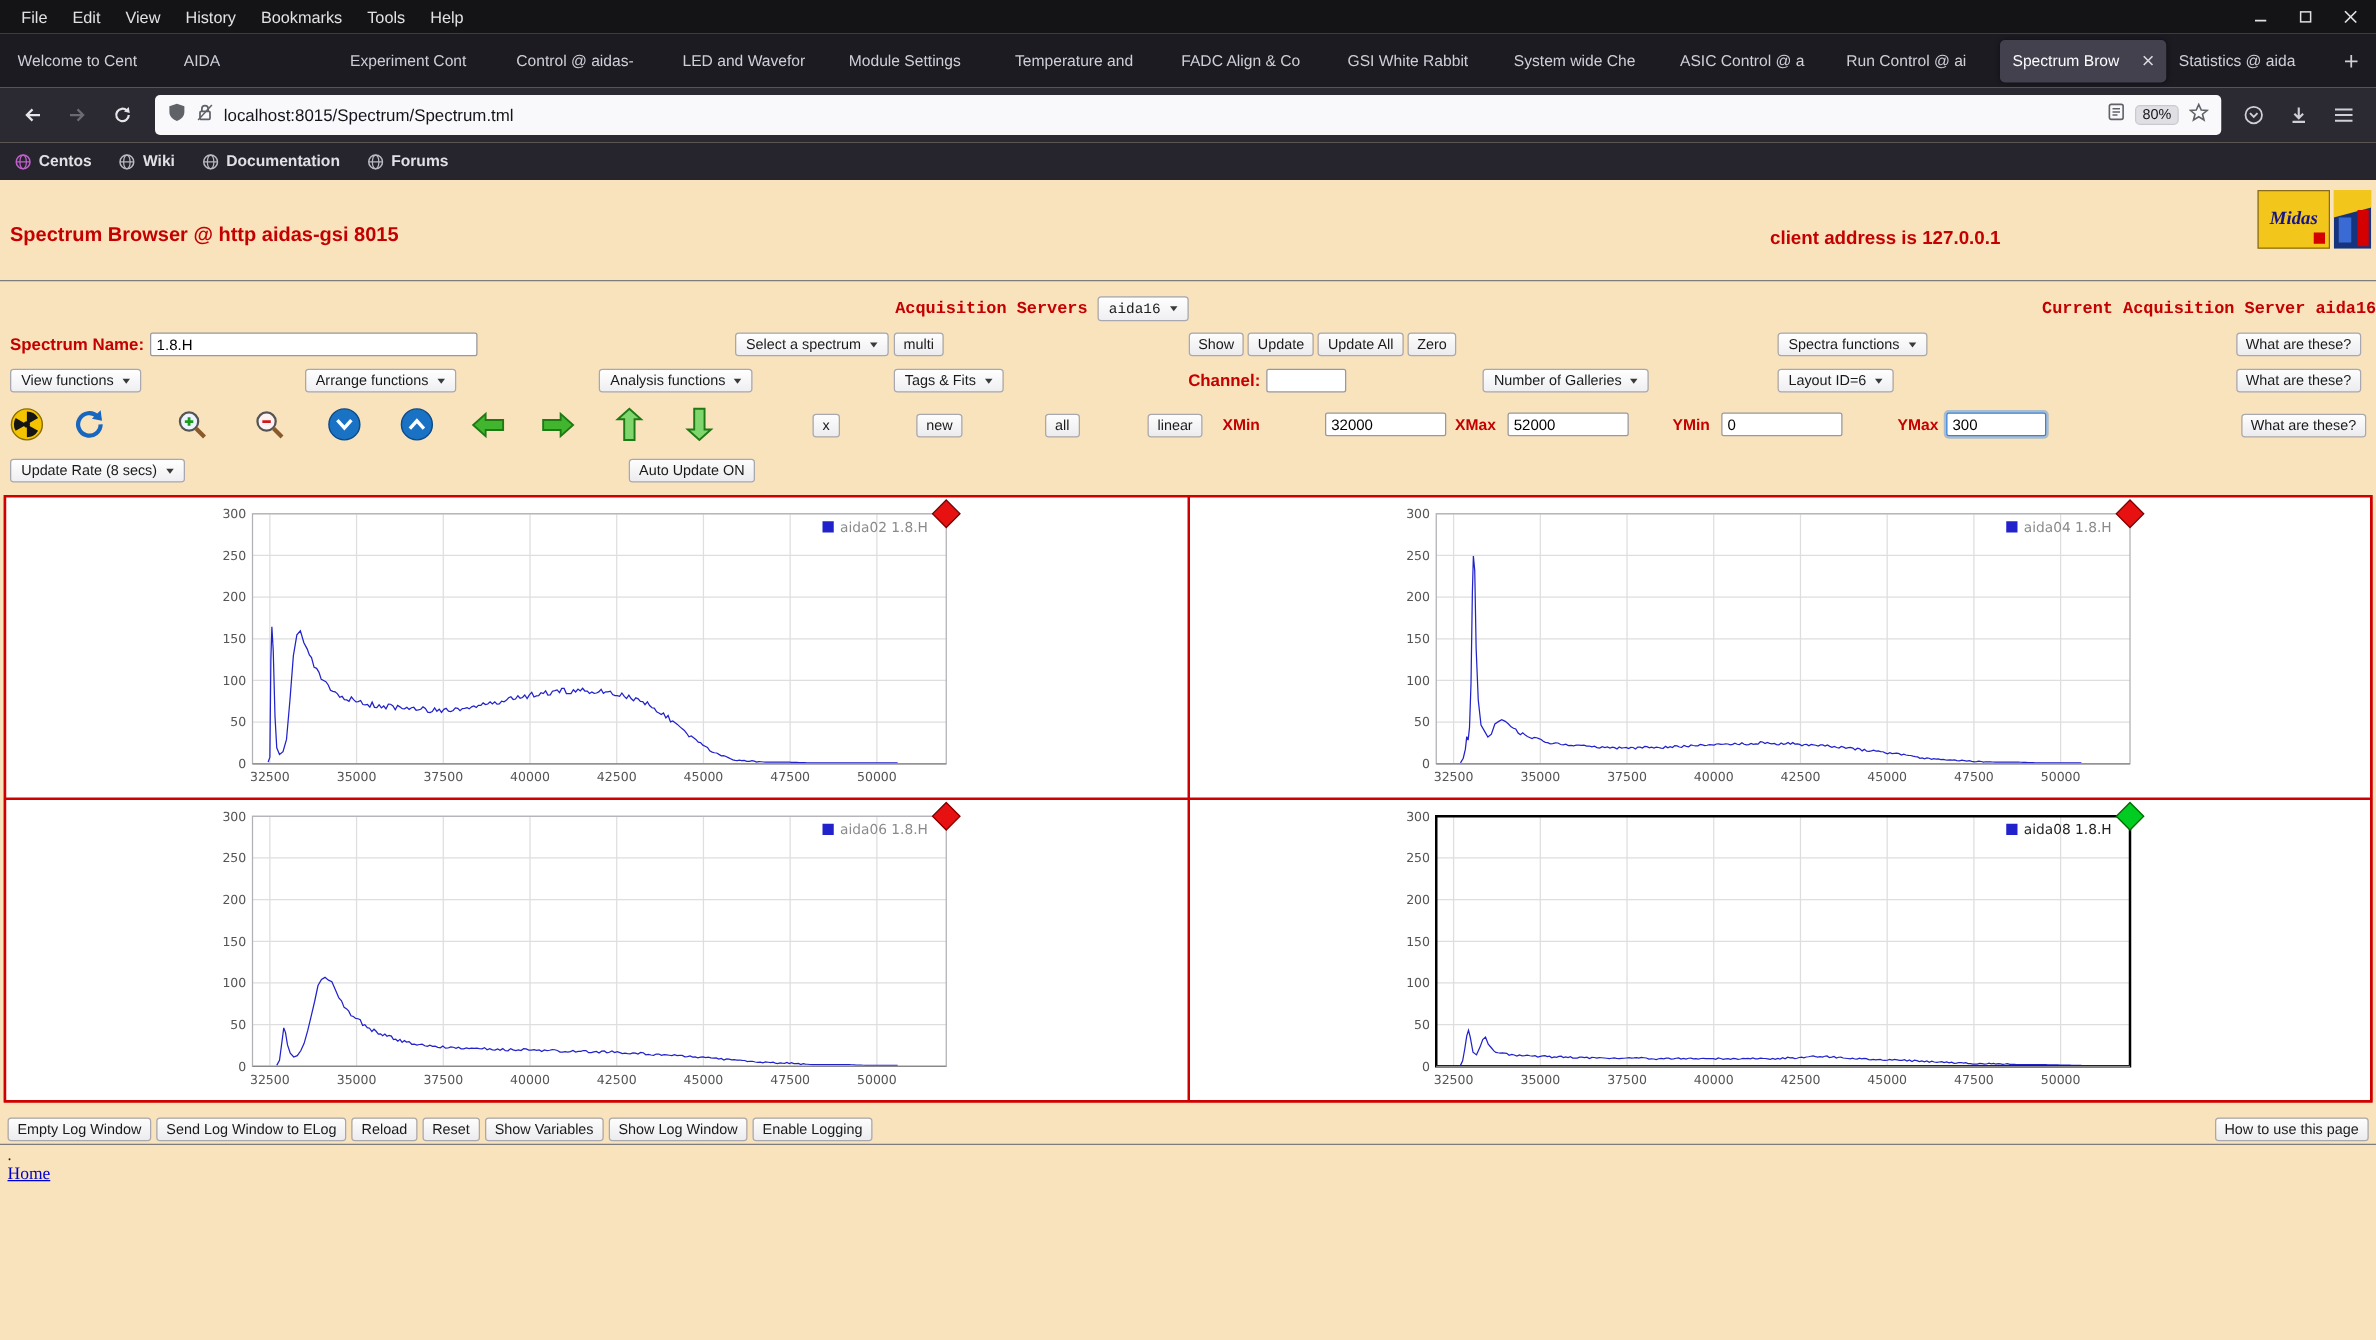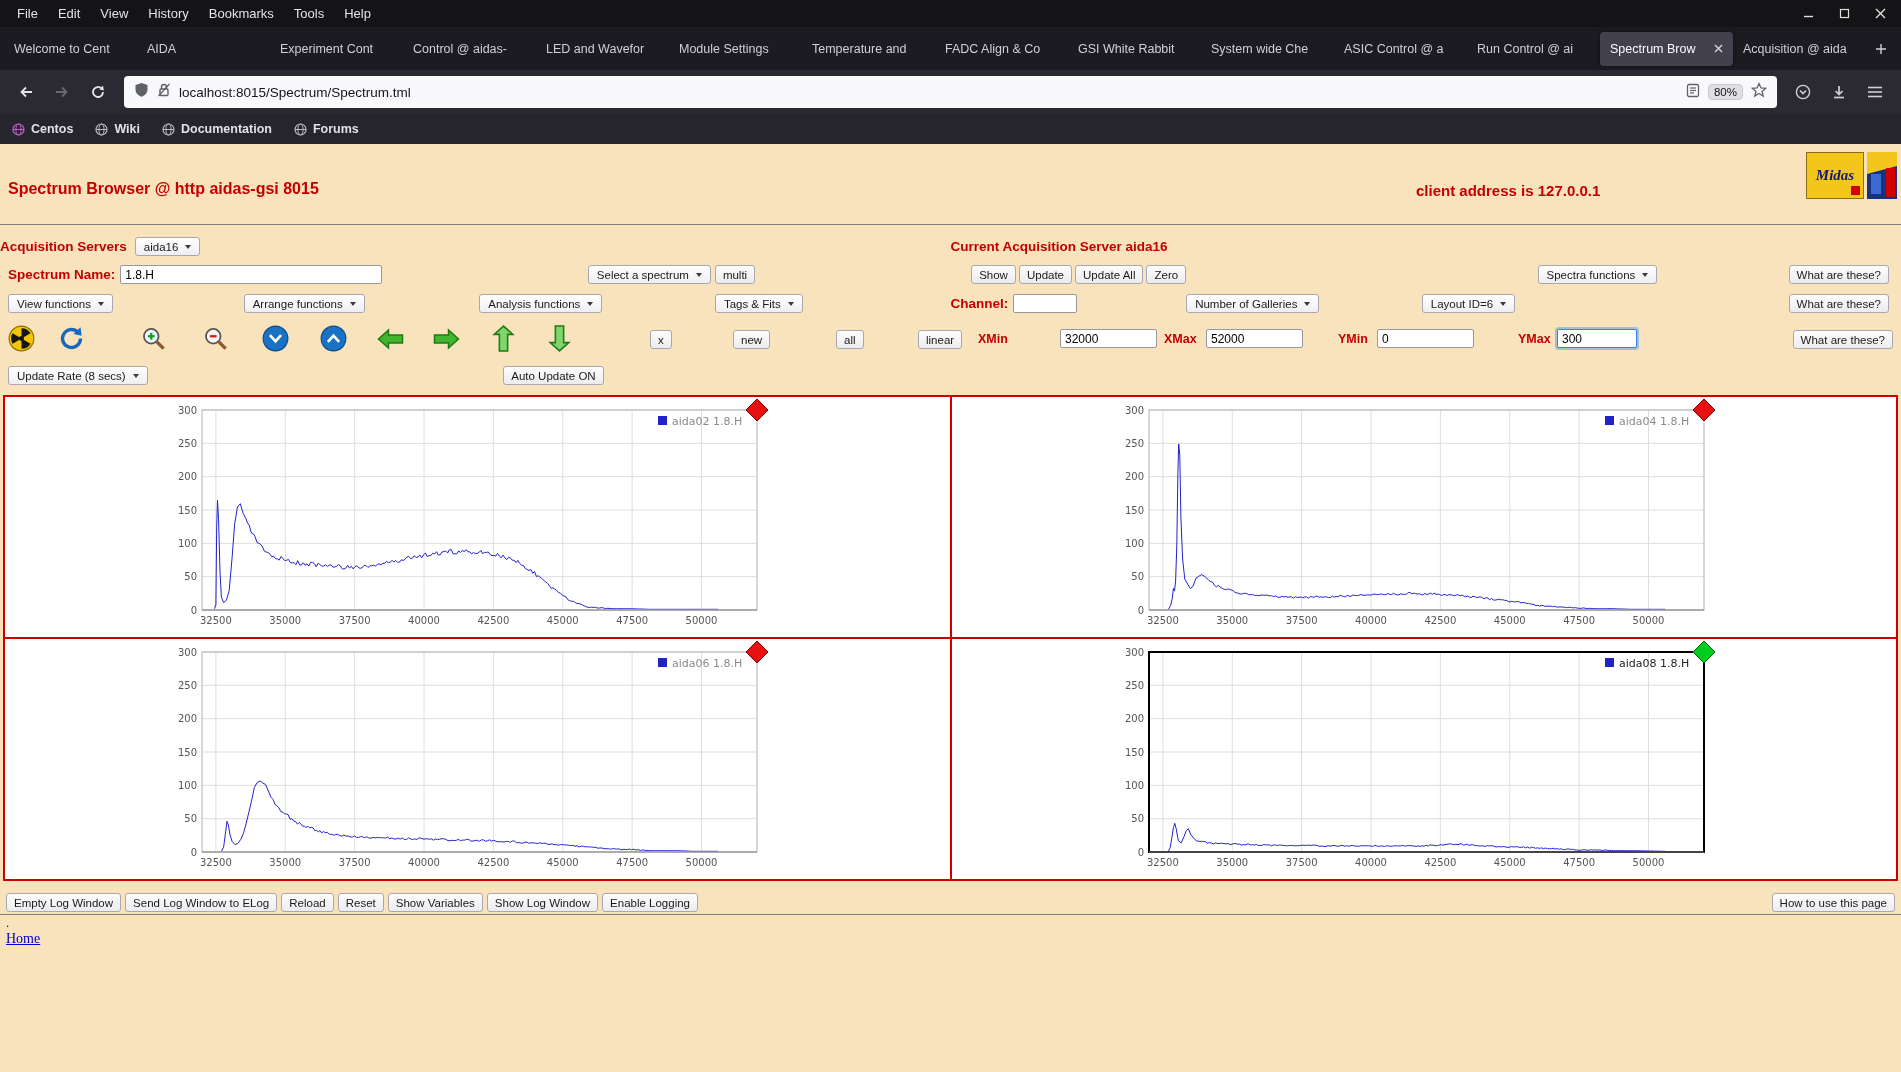--- a/index.html
+++ b/index.html
@@ -52,29 +52,29 @@
   .client-address { position:absolute; left:1416px; top:38px; font-size:15px; font-weight:bold; color:#c40000; }
   .logos { position:absolute; right:4px; top:8px; display:flex; gap:3px; }
   .midas-logo { width:58px; height:47px; background:#f2c61b; border:1px solid #8a6d1a;
                 position:relative; display:flex; align-items:center; justify-content:center; }
   .midas-text { font-family:"Liberation Serif", serif; font-weight:bold; font-style:italic;
                 color:#14148c; font-size:15px; }
   .midas-logo::after { content:""; position:absolute; right:3px; bottom:3px; width:9px; height:9px; background:#d40000; }
   hr.page-hr, hr.page-hr2 { border:none; border-top:1px solid #7d7d7d; margin:2px 0; }
 
   .acq-row { display:flex; margin:12px 0 4px; }
-  .acq-half { width:50%; display:flex; justify-content:flex-start; align-items:center; gap:8px; }
+  .acq-half { width:50%; display:flex; justify-content:flex-end; align-items:center; gap:8px;font-family:Liberation Mono, monospace; }
   .red-label { color:#c40000; font-weight:bold; font-size:13.5px; white-space:nowrap; }
   .red-text  { color:#c40000; font-weight:bold; font-size:13.5px; }
 
   .grid8 { display:grid; grid-template-columns:repeat(8,1fr); align-items:center; padding:5px 8px; }
   .gcell { display:flex; align-items:center; gap:5px; min-width:0; }
   .span2 { grid-column:span 2; }
   .just-end { justify-content:flex-end; padding-right:4px; }
-  .just-center { justify-content:flex-end; }
+  .just-center { justify-content:flex-start; }
 
   .sel { display:inline-flex; align-items:center; gap:7px;
          background:linear-gradient(#ffffff,#efeff2); border:1px solid #a8a8b0;
          border-radius:3px; padding:2.5px 8px; font-size:11.5px; color:#1a1a1a; white-space:nowrap; }
   .sel .arr { width:0; height:0; border-left:3.5px solid transparent; border-right:3.5px solid transparent;
               border-top:4.5px solid #3a3a3a; }
   .btn { background:linear-gradient(#fdfdfd,#ececef); border:1px solid #a8a8b0; border-radius:3px;
          padding:2.5px 7px; font-size:11.5px; color:#1a1a1a; font-family:inherit; white-space:nowrap; }
   .btn-group { display:flex; gap:3px; }
   .txt { background:#fff; border:1px solid #98989e; border-radius:2px; height:19px;
@@ -175,21 +175,21 @@
       </div>
     <div class="tab active">
       <span class="tab-label">Spectrum Brow</span>
       <span class="tab-close">
           <svg width="9" height="9">
             <path d="M1 1 L8 8 M8 1 L1 8" stroke="#d9d9e0" stroke-width="1.3"></path>
           </svg>
         </span>
     </div>
     <div class="tab">
-        <span class="tab-label">Acquisition @ aida</span>
+        <span class="tab-label">Statistics @ aida</span>
       </div>
     <div class="newtab">
         <svg width="12" height="12">
           <path d="M6 1 V11 M1 6 H11" stroke="#cfcfd8" stroke-width="1.4"></path>
         </svg>
       </div>
   </div>
 
   <div class="navbar">
     <span class="nav-btn">

